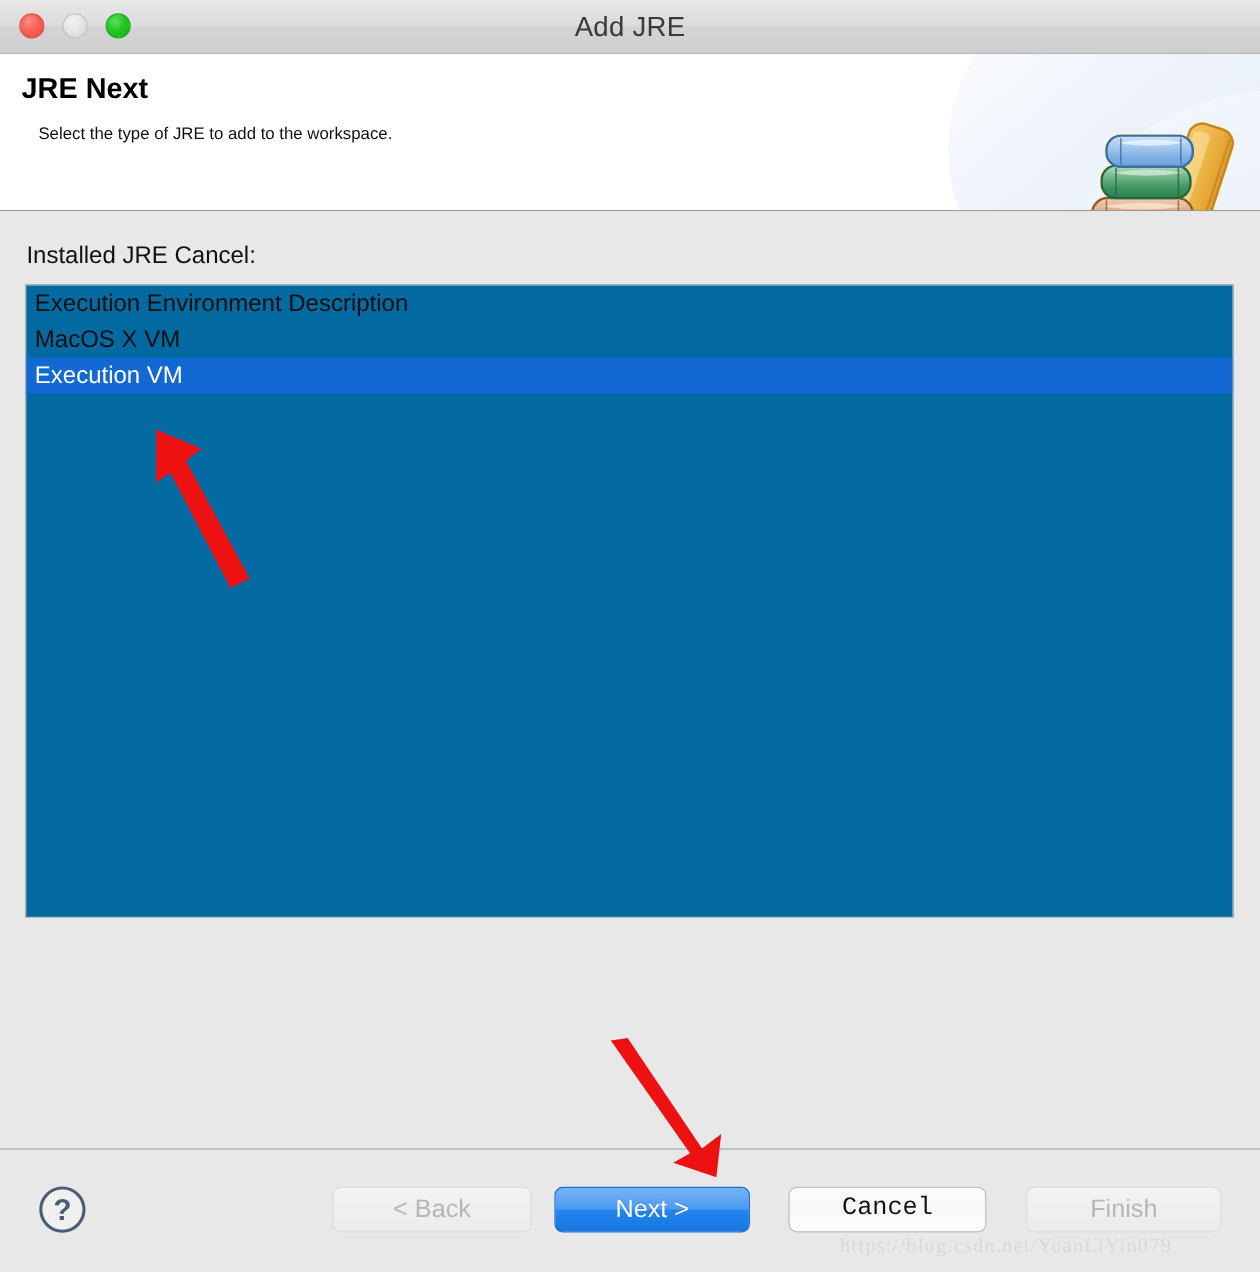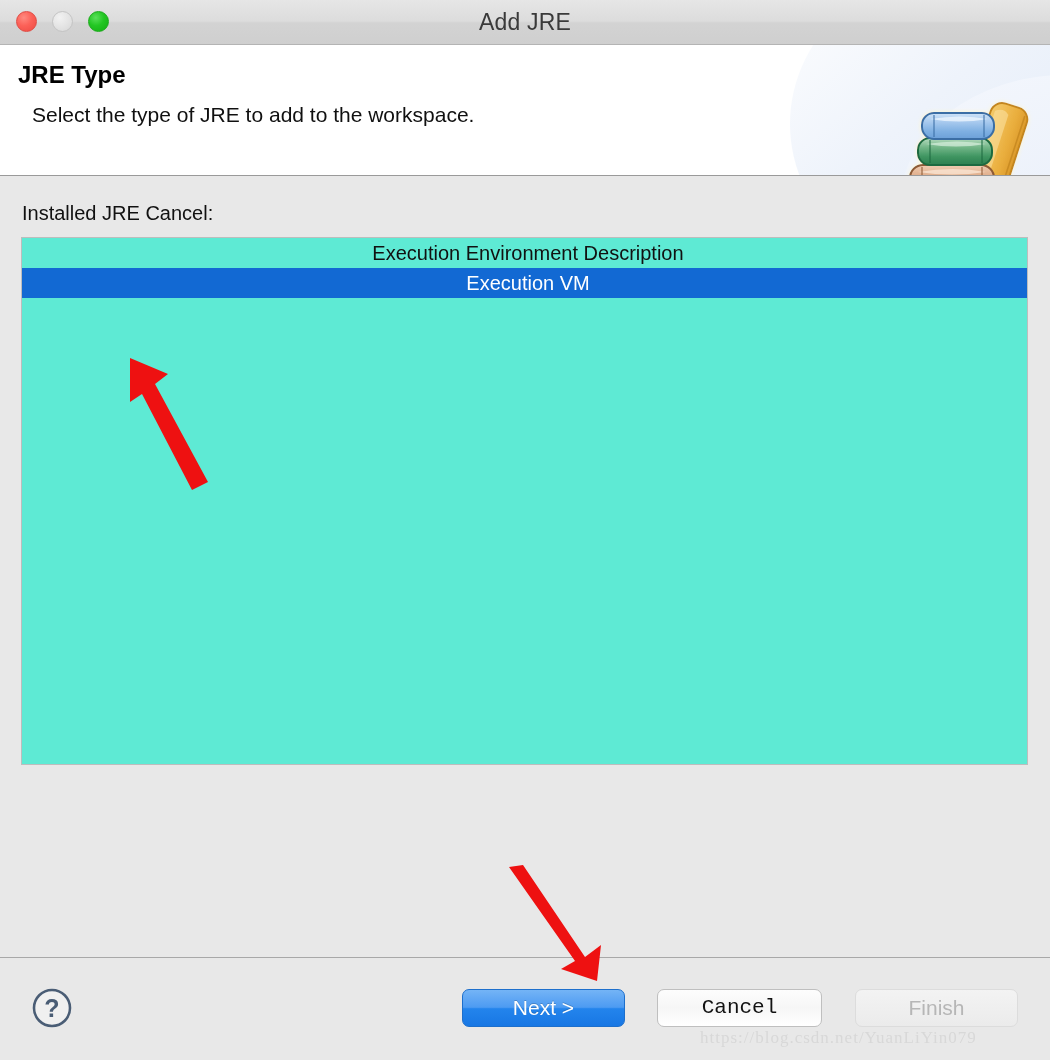--- a/index.html
+++ b/index.html
@@ -99,21 +99,21 @@
     left: 18px;
     top: 16px;
     font-size: 24px;
     font-weight: bold;
     color: #000000;
   }
   .header-desc {
     position: absolute;
     left: 32px;
     top: 58px;
-    font-size: 21px;
+    font-size: 14px;
     color: #101010;
   }
 
   
   .books {
     position: absolute;
     left: 900px;
     top: 48px;
     width: 140px;
     height: 120px;
@@ -133,25 +133,24 @@
     top: 26px;
     font-size: 20px;
     color: #111;
   }
   .listbox {
     position: absolute;
     left: 21px;
     top: 61px;
     width: 1007px;
     height: 528px;
-    background: #5eead4;
+    background: #0369a1;
     border: 1px solid #bdbdbd;
     box-sizing: border-box;
     overflow: hidden;
-    text-align: center;
   }
   .list-item {
     height: 30px;
     line-height: 30px;
     padding-left: 7px;
     font-size: 20px;
     color: #111111;
     white-space: nowrap;
   }
   .list-item.selected {
@@ -235,21 +234,21 @@
     <div class="traffic traffic-close"></div>
     <div class="traffic traffic-min"></div>
     <div class="traffic traffic-max"></div>
     <div class="titlebar-title">Add JRE</div>
   </div>
 
   <div class="header">
     <div class="header-swoosh"></div>
     <div class="header-swoosh2"></div>
 
-    <div class="header-title">JRE Type</div>
+    <div class="header-title">JRE Next</div>
     <div class="header-desc">Select the type of JRE to add to the workspace.</div>
 
     <svg class="books" viewBox="0 0 140 120">
       <defs>
         <linearGradient id="gBlue" x1="0" y1="0" x2="0" y2="1">
           <stop offset="0%" stop-color="#cfe3f7"></stop>
           <stop offset="35%" stop-color="#a7c9ee"></stop>
           <stop offset="70%" stop-color="#7fb0e2"></stop>
           <stop offset="100%" stop-color="#6ba0d8"></stop>
         </linearGradient>
@@ -308,30 +307,32 @@
         <line x1="84" y1="22" x2="84" y2="44" stroke="#3a6ea5" stroke-width="1.4" opacity="0.75"></line>
       </g>
     </svg>
   </div>
 
   <div class="body">
     <div class="list-label">Installed JRE Cancel:</div>
 
     <div class="listbox">
       <div class="list-item">Execution Environment Description</div>
+      <div class="list-item">MacOS X VM</div>
       <div class="list-item selected">Execution VM</div>
     </div>
   </div>
 
   <div class="footer">
     <svg class="help-icon" viewBox="0 0 42 42">
       <circle cx="21" cy="21" r="18" fill="#f0f0f0" stroke="#4a5d75" stroke-width="2.6"></circle>
       <text x="21" y="29.5" text-anchor="middle" font-family="'Liberation Sans', sans-serif" font-size="25" font-weight="bold" fill="#4a5d75">?</text>
     </svg>
 
+    <div class="btn btn-back btn-disabled">&lt; Back</div>
     <div class="btn btn-next btn-primary">Next &gt;</div>
     <div class="btn btn-cancel btn-default">Cancel</div>
     <div class="btn btn-finish btn-disabled">Finish</div>
   </div>
 
   <svg class="arrow arrow-top" viewBox="0 0 96 140">
     <polygon points="2,6 40,22 27,32 80,130 64,138 14,42 2,50" fill="#ee1111"></polygon>
   </svg>
 
   <svg class="arrow arrow-bot" viewBox="0 0 110 120">

